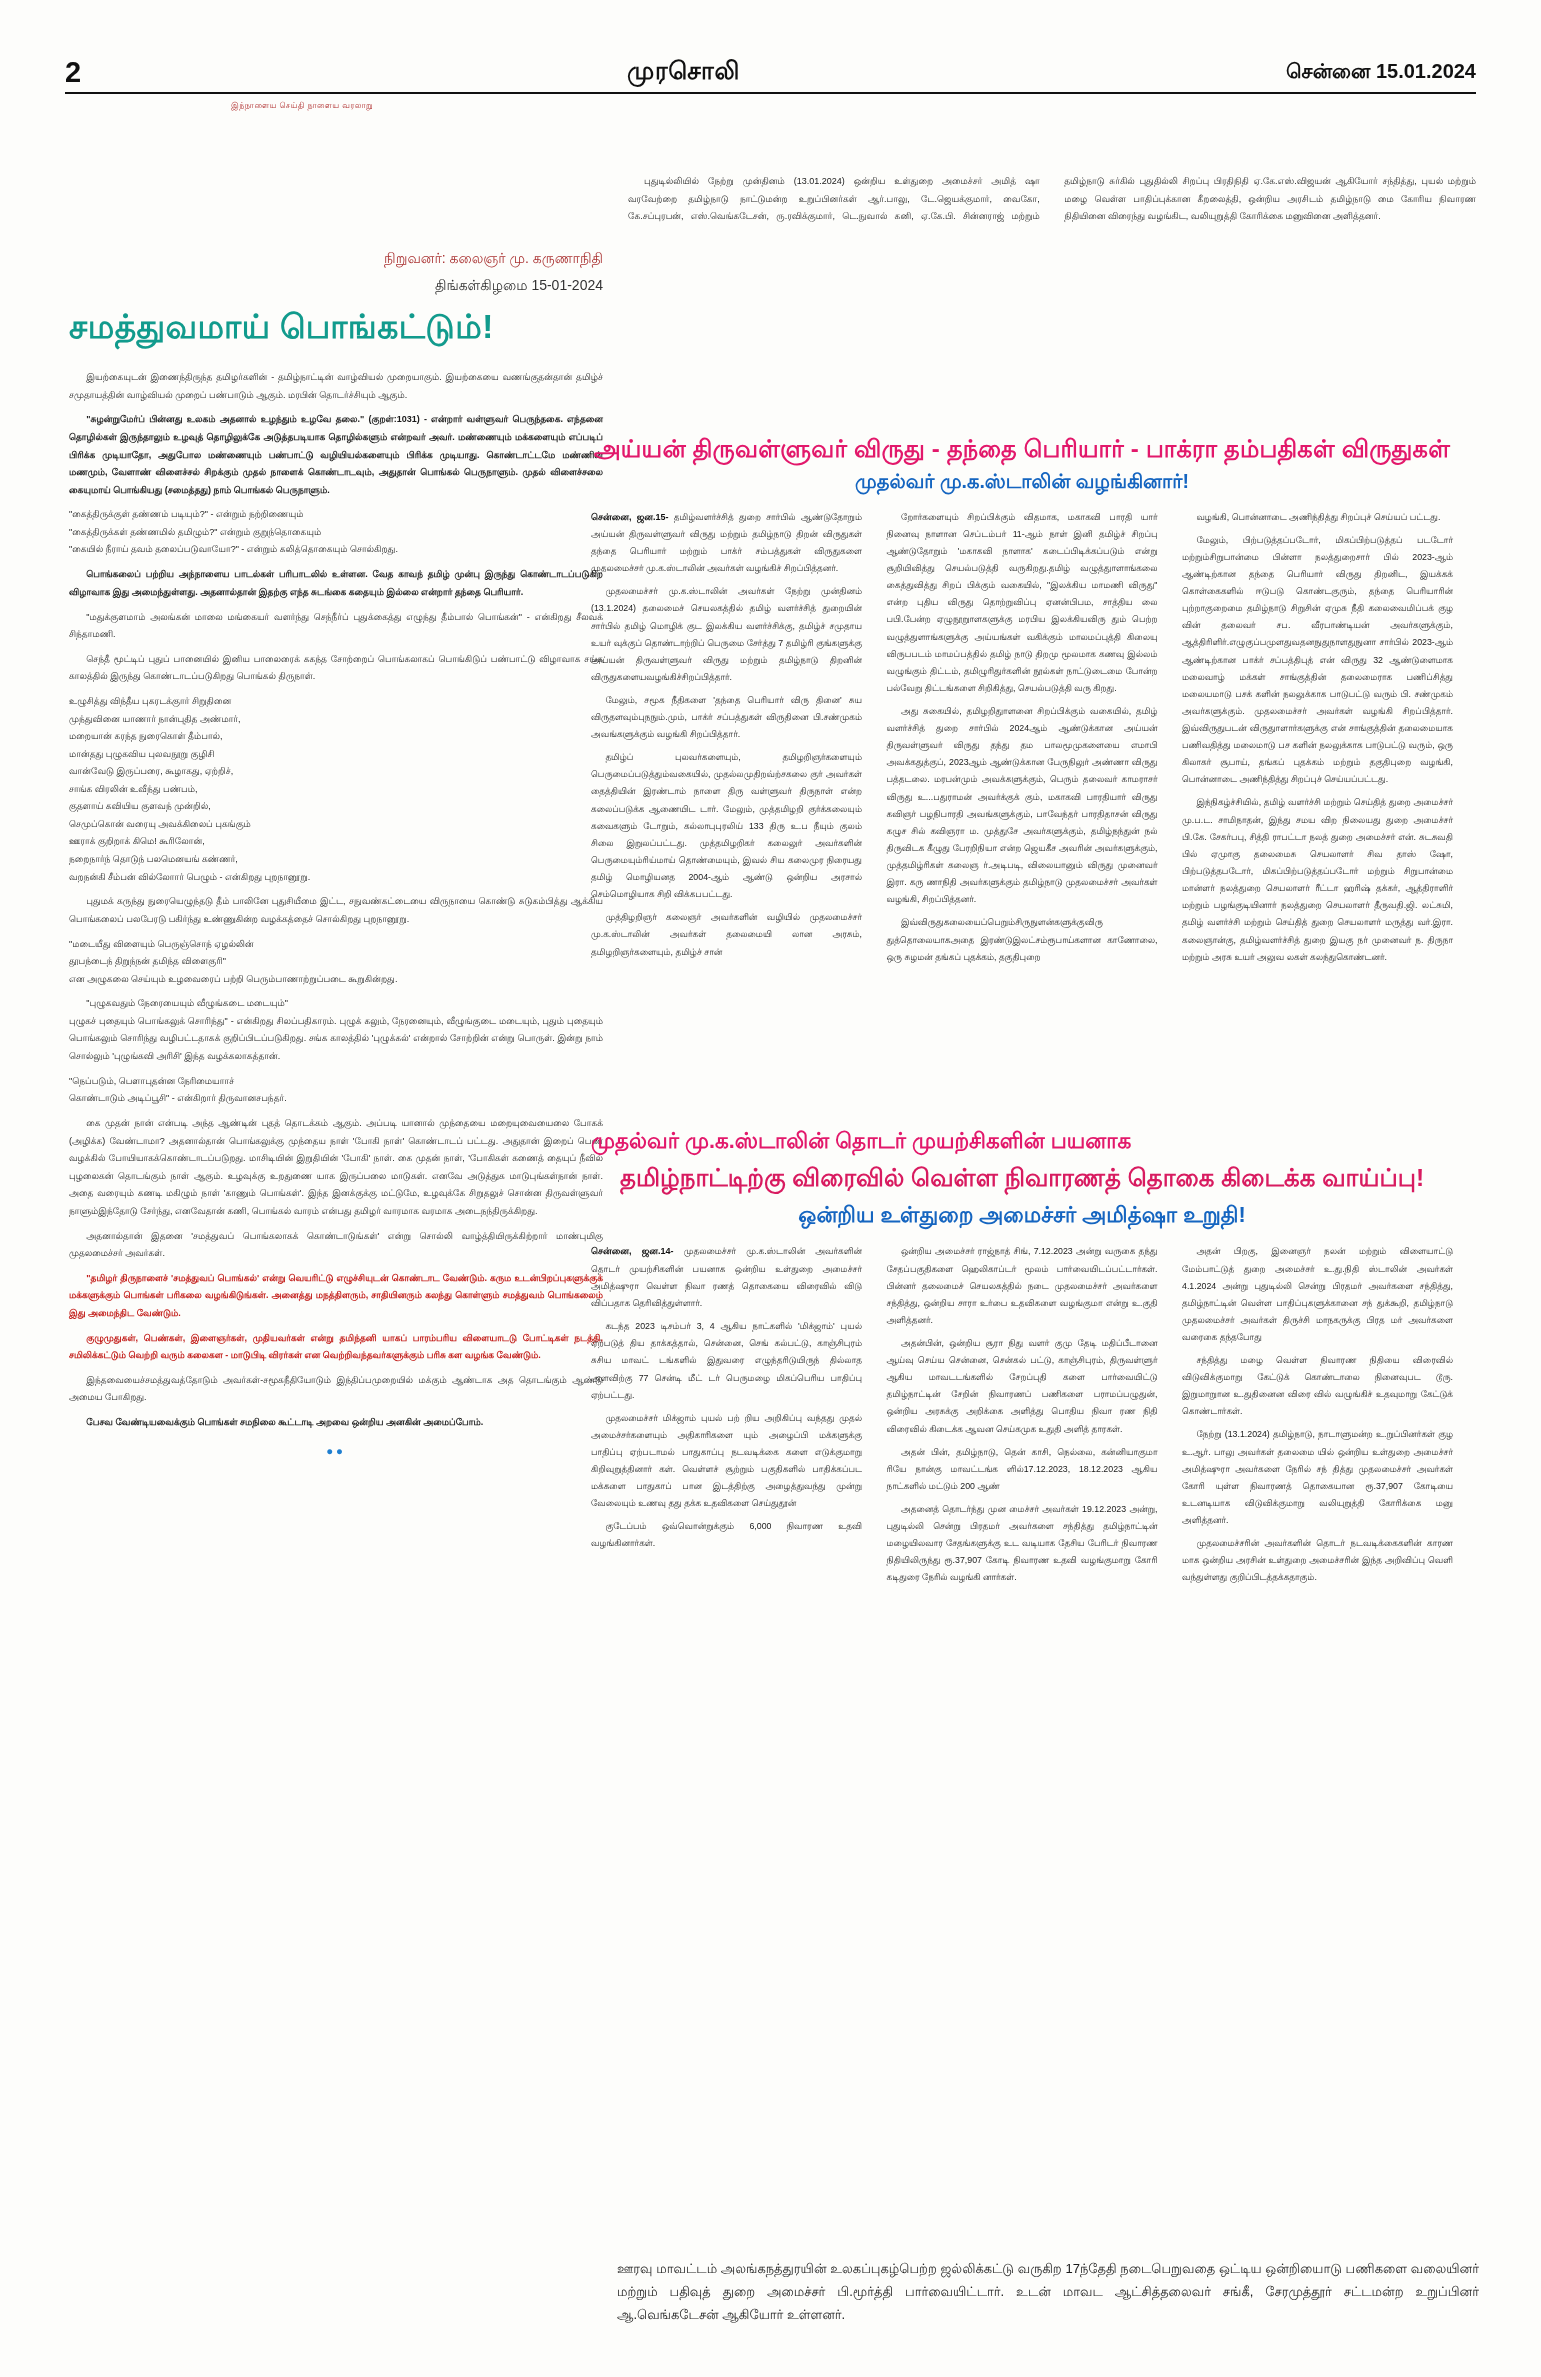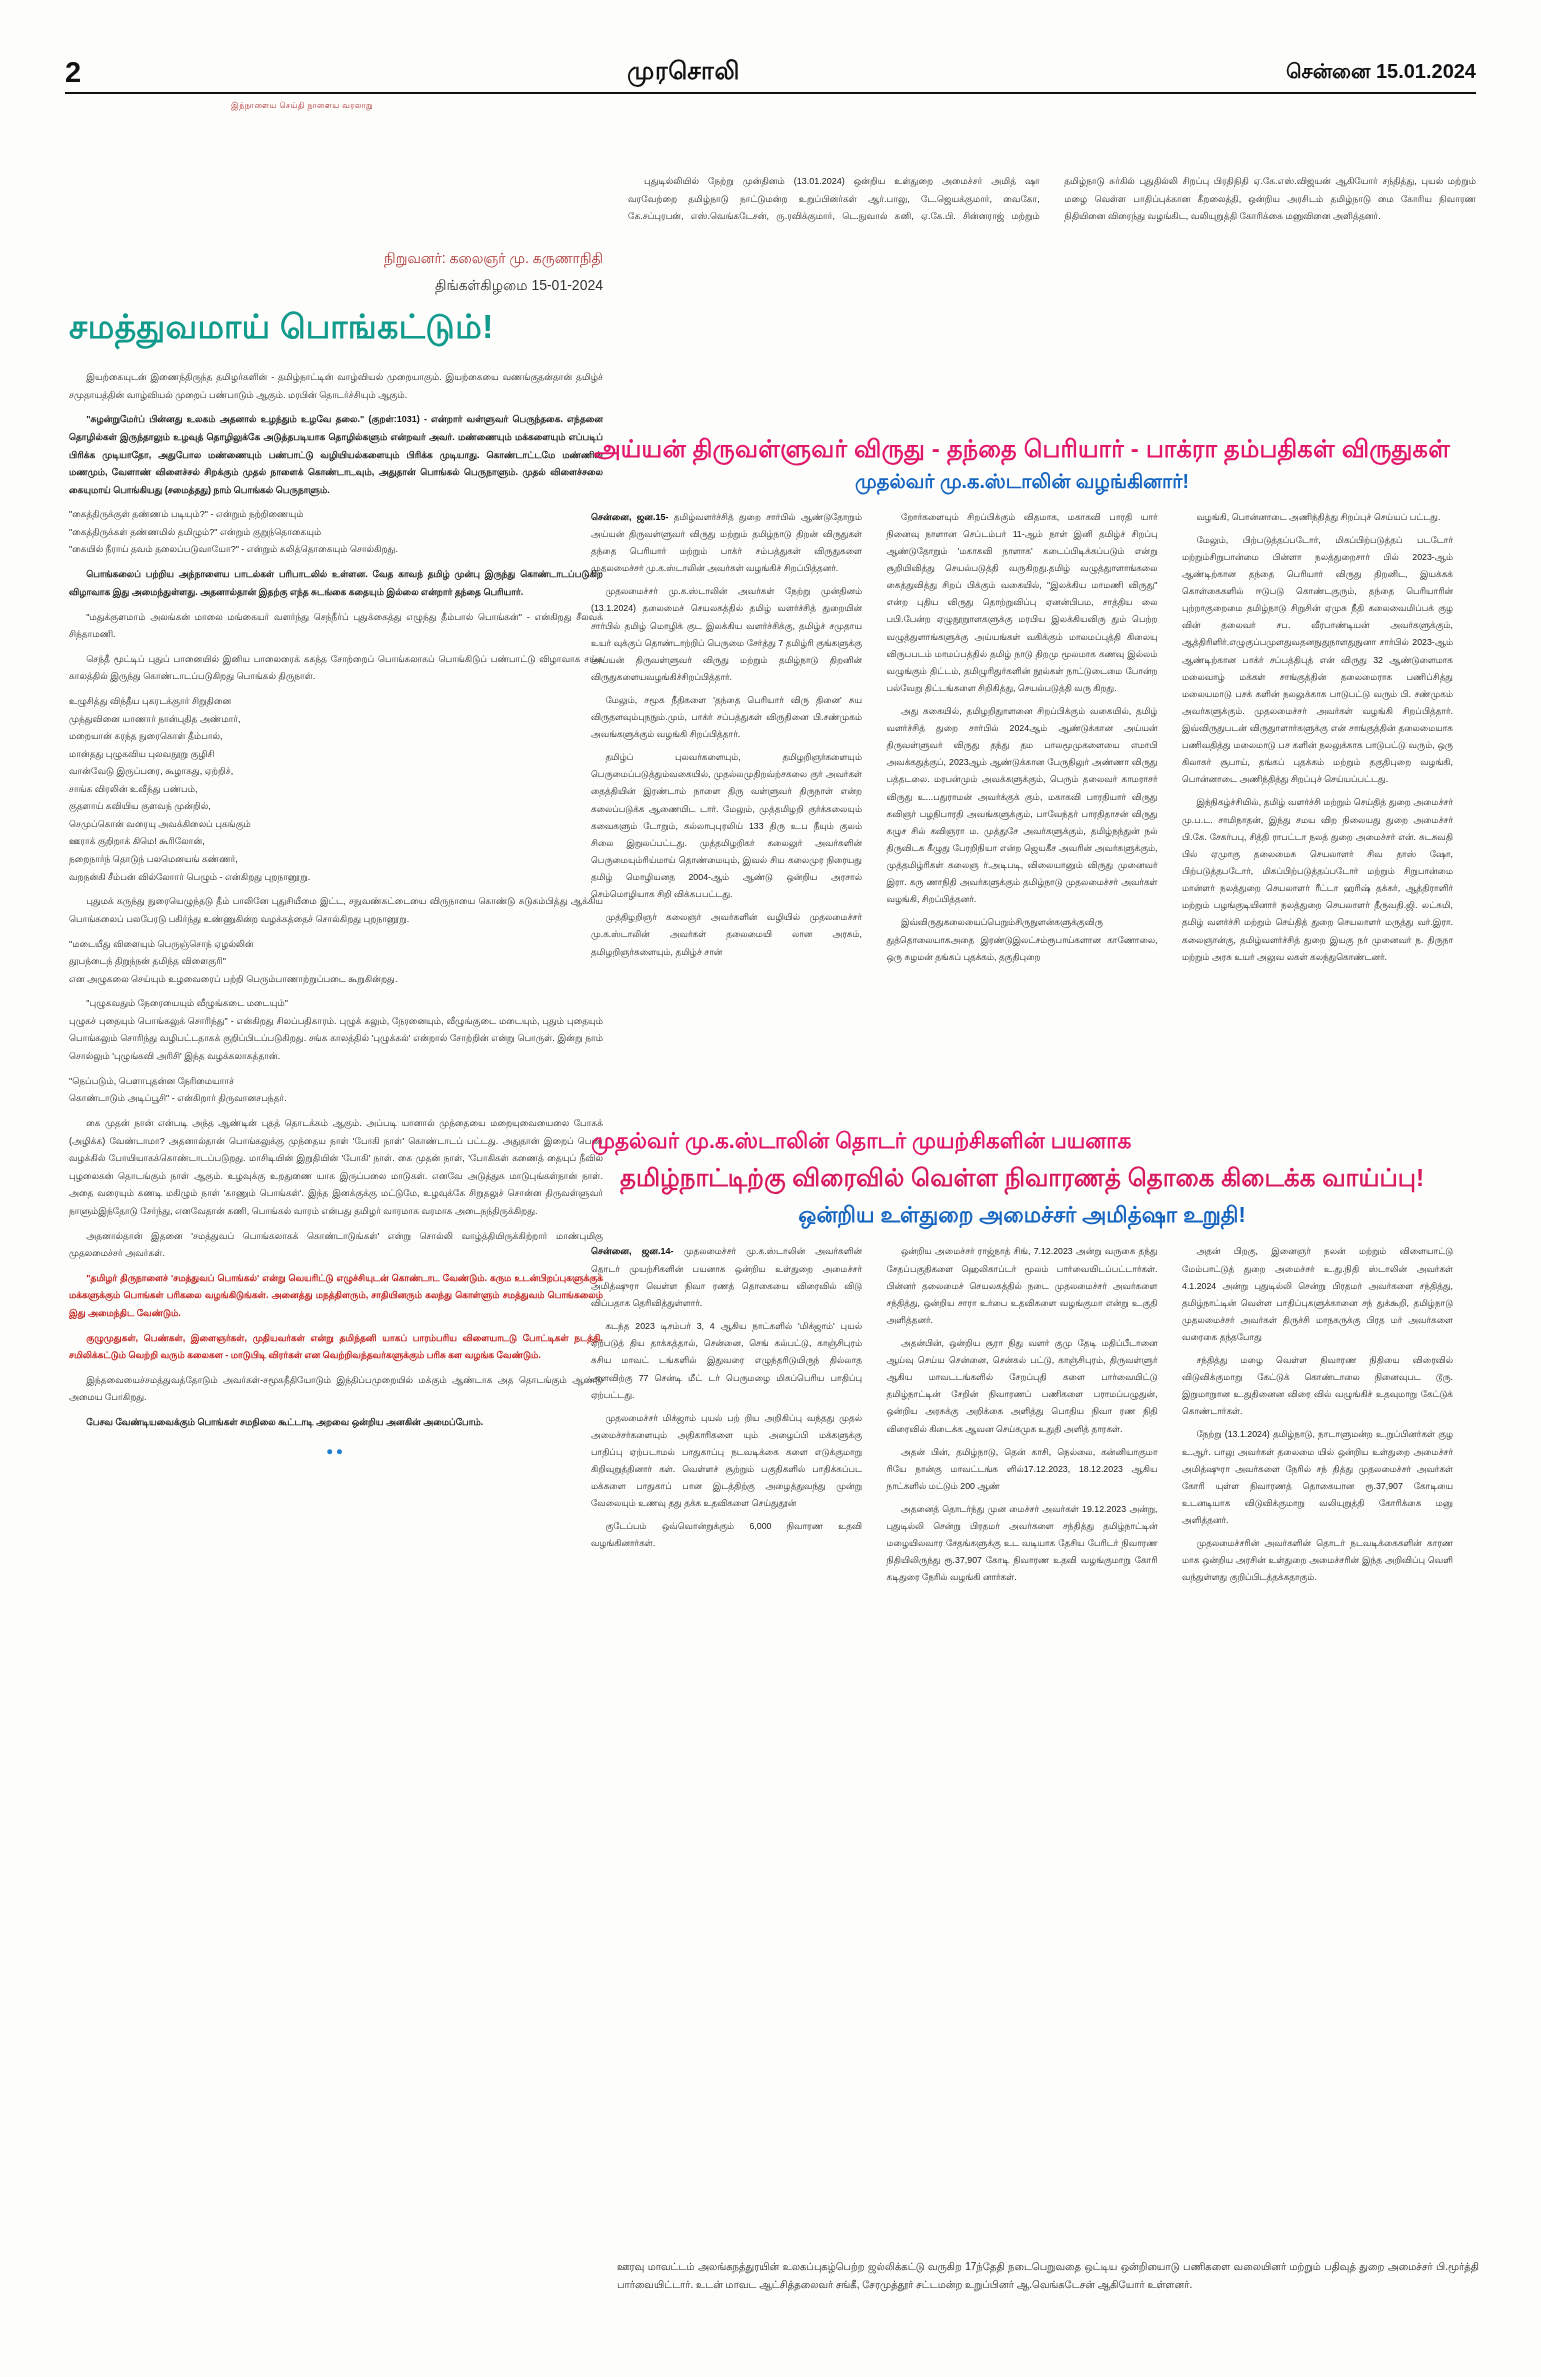--- a/index.html
+++ b/index.html
@@ -197,21 +197,21 @@
     text-align: center;
     line-height: 1.45;
     margin-top: 4.3px;
   }
 
   .bottom-note {
     position: absolute;
     left: 617px;
     top: 2258px;
     width: 862px;
-    font-size: 10px;
+    font-size: 13px;
     line-height: 1.75;
     color: #1a1a1a;
     text-align: justify;
   }
 </style>
 </head>
 <body>
 
 <div class="page">
 

